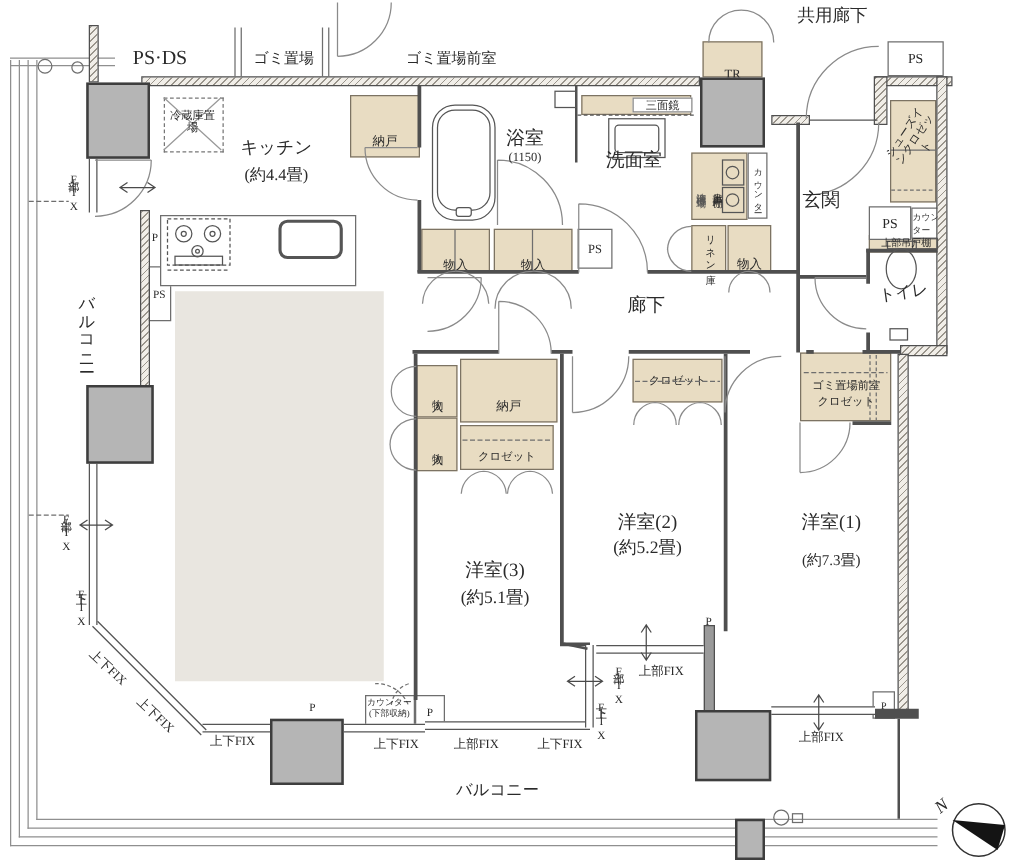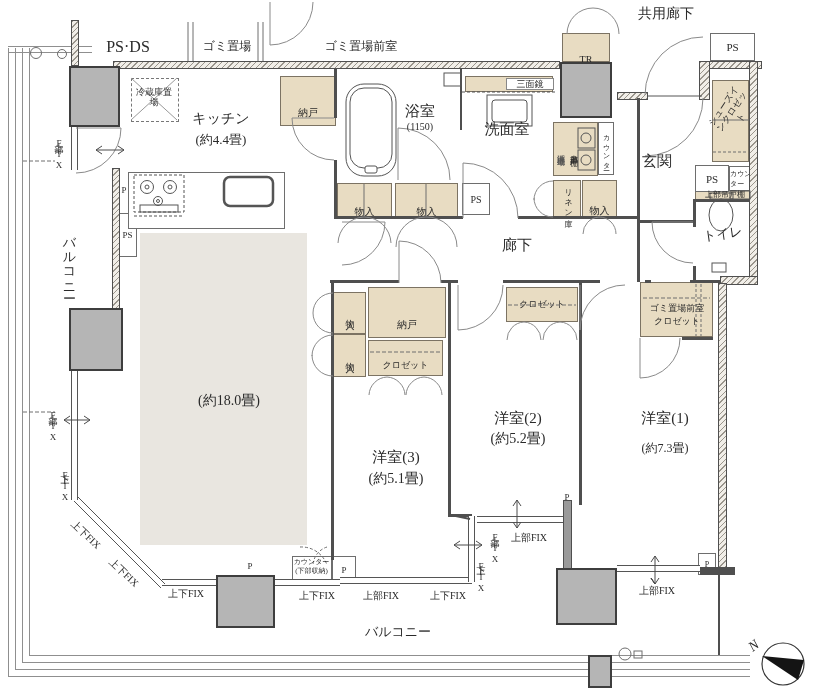--- a/index.html
+++ b/index.html
@@ -264,21 +264,20 @@
   <div class="lb" style="left:744px;top:638px;width:20px;font-size:14px;font-style:italic;transform:rotate(-38deg)">N</div>
 
   <div class="lb" style="left:163px;top:111px;width:116px;font-size:14px">キッチン</div>
   <div class="lb" style="left:163px;top:133px;width:116px;font-size:13px">(約4.4畳)</div>
   <div class="lb" style="left:396px;top:103px;width:48px;font-size:15px">浴室</div>
   <div class="lb" style="left:396px;top:121px;width:48px;font-size:10px">(1150)</div>
   <div class="lb" style="left:474px;top:121px;width:66px;font-size:15px">洗面室</div>
   <div class="lb" style="left:634px;top:153px;width:46px;font-size:15px">玄関</div>
   <div class="lb" style="left:700px;top:227px;width:46px;font-size:13px;transform:rotate(-8deg)">トイレ</div>
   <div class="lb" style="left:494px;top:237px;width:46px;font-size:15px">廊下</div>
-  <div class="lb" style="left:154px;top:393px;width:150px;font-size:14px">(約18.0畳)</div>
   <div class="lb" style="left:364px;top:449px;width:64px;font-size:15px">洋室(3)</div>
   <div class="lb" style="left:352px;top:471px;width:88px;font-size:14px">(約5.1畳)</div>
   <div class="lb" style="left:486px;top:410px;width:64px;font-size:15px">洋室(2)</div>
   <div class="lb" style="left:474px;top:431px;width:88px;font-size:14px">(約5.2畳)</div>
   <div class="lb" style="left:633px;top:410px;width:64px;font-size:15px">洋室(1)</div>
   <div class="lb" style="left:621px;top:442px;width:88px;font-size:12px">(約7.3畳)</div>
 
   <div class="lb wrap" style="left:133px;top:87px;width:42px;font-size:9px">冷蔵庫置場</div>
   <div class="lb" style="left:506px;top:78px;width:46px;font-size:9px;border:1px solid #888;background:#fff">三面鏡</div>
   <div class="lb wrap" style="left:705px;top:96px;width:54px;font-size:9px;transform:rotate(-56deg)">シューズインクロゼット</div>

